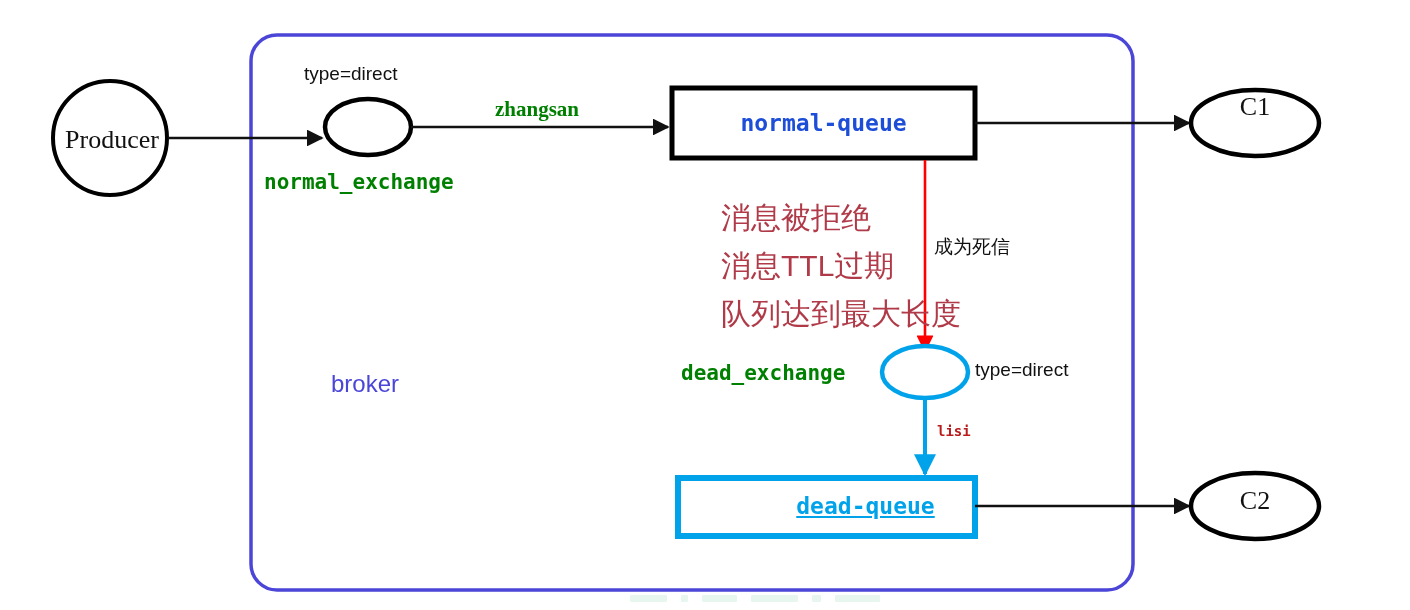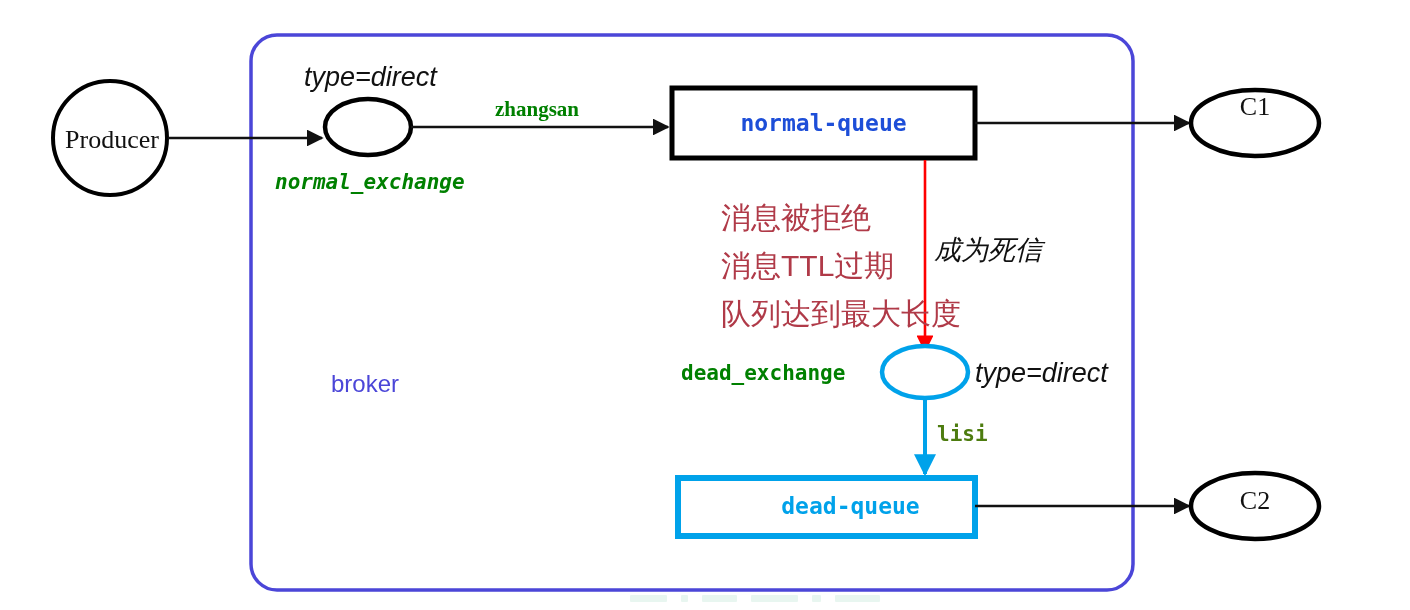--- a/index.html
+++ b/index.html
@@ -45,28 +45,27 @@
   }
   .mono-cyan {
     font-family: "DejaVu Sans Mono", "Liberation Mono", monospace;
     font-weight: bold;
     font-size: 23px;
     color: #00A2EA;
   }
   .mono-cyan-sm {
     font-family: "DejaVu Sans Mono", "Liberation Mono", monospace;
     font-weight: bold;
-    font-size: 21px;
-    color: #4d7c0f;
+    font-size: 14px;
+    color: #b91c1c;
   }
   .sans-black {
     font-family: "Liberation Sans", "DejaVu Sans", sans-serif;
-    font-size: 27px;
+    font-size: 19px;
     color: #111111;
-    font-style: italic;
   }
   .sans-crimson {
     font-family: "Liberation Sans", "DejaVu Sans", sans-serif;
     font-size: 30px;
     color: #B03A48;
   }
   .sans-blue {
     font-family: "Liberation Sans", "DejaVu Sans", sans-serif;
     font-size: 24px;
     color: #4B46D8;
@@ -144,21 +143,21 @@
 
     <line x1="975" y1="506" x2="1189" y2="506" stroke="#111111" stroke-width="2.4" marker-end="url(#arrowBlack)"></line>
 
     <ellipse cx="1255" cy="506" rx="64" ry="33" fill="#ffffff" stroke="#000000" stroke-width="4.5"></ellipse>
   </svg>
 
   <div class="node-text serif-node" style="left:47px; top:127px; width:130px;">Producer</div>
 
   <div class="lbl sans-black" style="left:304px; top:64px;">type=direct</div>
 
-  <div class="lbl mono-green" style="left:275px; top:172px;font-style:italic;">normal_exchange</div>
+  <div class="lbl mono-green" style="left:264px; top:172px;">normal_exchange</div>
 
   <div class="lbl mono-green" style="left:495px; top:99px;font-family:Liberation Serif, serif;">zhangsan</div>
 
   <div class="node-text mono-black" style="left:672px; top:112px; width:303px;">normal-queue</div>
 
   <div class="node-text serif-node" style="left:1191px; top:94px; width:128px;">C1</div>
 
   <div class="lbl sans-crimson" style="left:721px; top:203px;">消息被拒绝</div>
 
   <div class="lbl sans-crimson" style="left:721px; top:299px;">队列达到最大长度</div>
@@ -168,21 +167,21 @@
   <div class="lbl sans-black" style="left:934px; top:237px;">成为死信</div>
 
   <div class="lbl sans-blue" style="left:331px; top:372px;">broker</div>
 
   <div class="lbl mono-green" style="left:681px; top:363px;">dead_exchange</div>
 
   <div class="lbl sans-black" style="left:975px; top:360px;">type=direct</div>
 
   <div class="lbl mono-cyan-sm" style="left:937px; top:424px;">lisi</div>
 
-  <div class="node-text mono-cyan" style="left:702px; top:495px; width:297px;">dead-queue</div>
+  <div class="node-text mono-cyan" style="left:717px; top:495px; width:297px;text-decoration:underline;">dead-queue</div>
 
   <div class="node-text serif-node" style="left:1191px; top:488px; width:128px;">C2</div>
 
   <div class="watermark">
     <span style="width:42px;"></span>
     <span style="width:8px;"></span>
     <span style="width:40px;"></span>
     <span style="width:54px;"></span>
     <span style="width:10px;"></span>
     <span style="width:52px;"></span>

